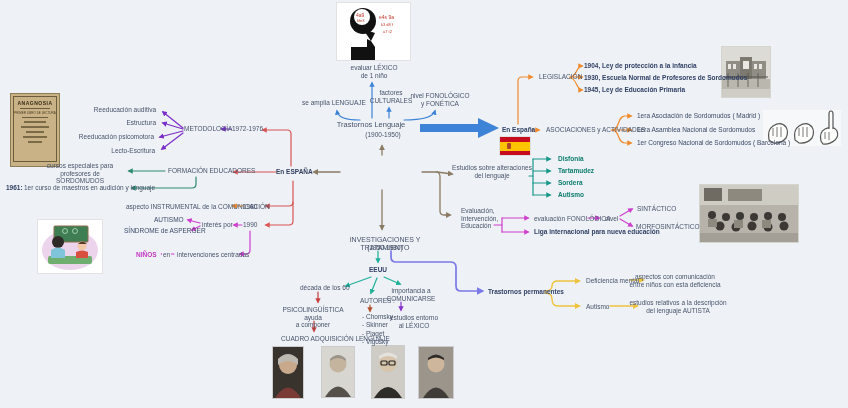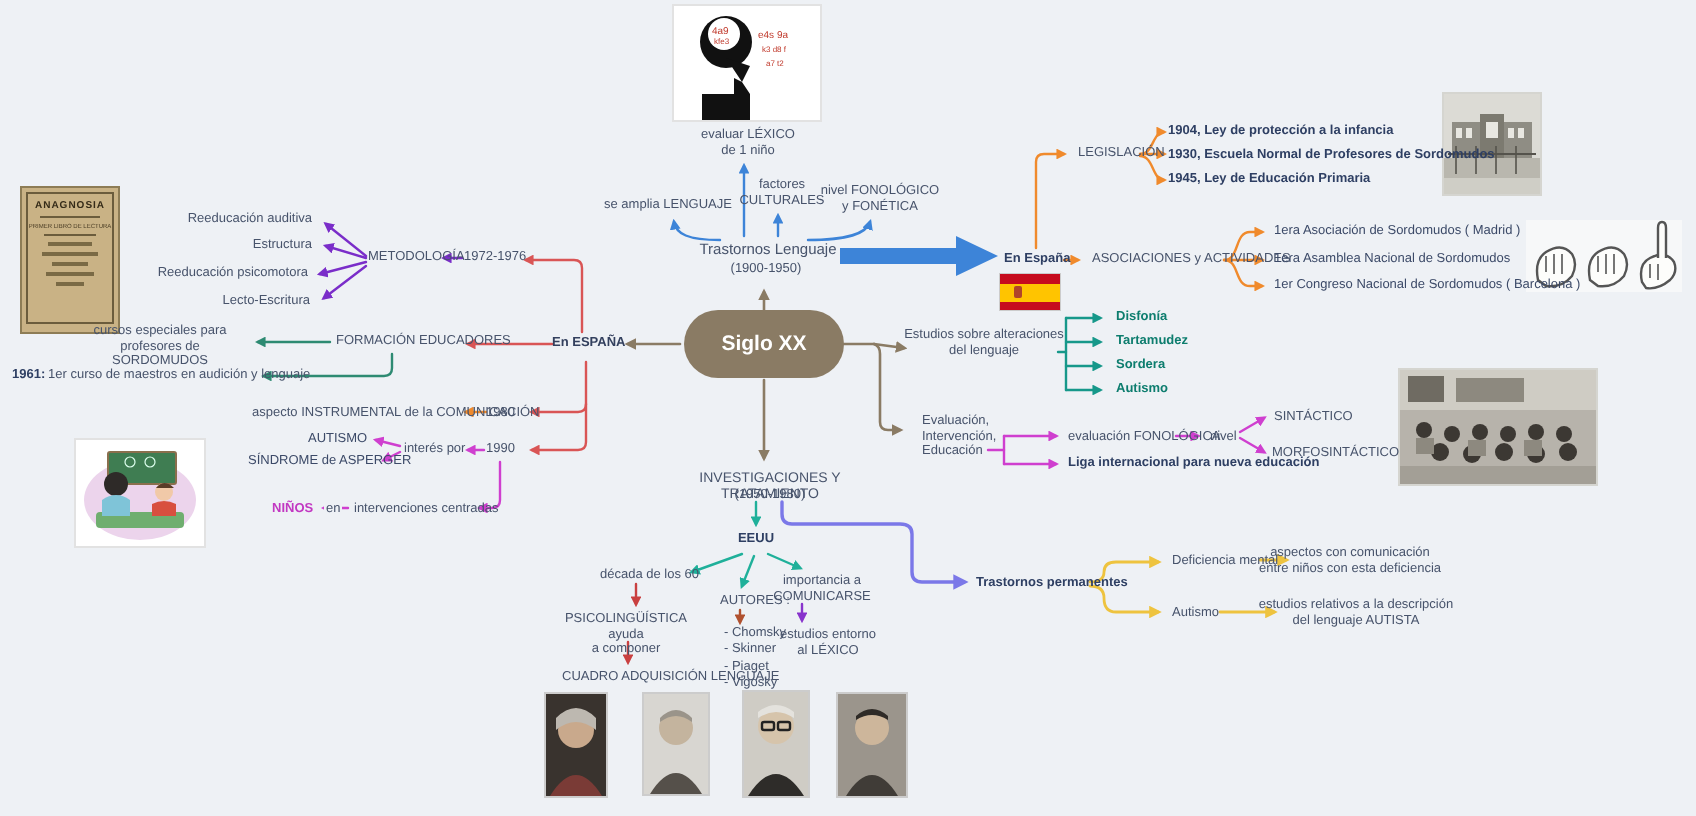--- a/index.html
+++ b/index.html
@@ -313,23 +313,22 @@
   </div>
   <div class="img" style="left:419px;top:347px;width:34px;height:51px;box-shadow:0 0 0 1px #ccc;">
     <svg class="photo" viewBox="0 0 34 51">
         <rect width="34" height="51" fill="#9b958c"></rect>
         <circle cx="17" cy="17" r="8.5" fill="#cdb69b"></circle>
         <path d="M9,11 Q17,4 25,11 L25,13 Q17,8 9,13 Z" fill="#2f2b27"></path>
         <path d="M4,51 Q17,30 30,51 Z" fill="#403c37"></path>
       </svg>
   </div>
 
-  <div id="siglo">Siglo XX</div>
-
-  <div class="lbl c" style="left:324px;top:121px;width:120px;font-size:7.5px;">Trastornos Lenguaje</div>
+
+  <div class="lbl c" style="left:311px;top:121px;width:120px;font-size:7.5px;">Trastornos Lenguaje</div>
   <div class="lbl c" style="left:323px;top:131px;width:120px;">(1900-1950)</div>
   <div class="lbl c" style="left:294px;top:99px;width:80px;">se amplia LENGUAJE</div>
   <div class="lbl c" style="left:334px;top:64px;width:80px;">evaluar LÉXICO
 de 1 niño</div>
   <div class="lbl c" style="left:361px;top:89px;width:60px;">factores
 CULTURALES</div>
   <div class="lbl c" style="left:400px;top:92px;width:80px;">nivel FONOLÓGICO
 y FONÉTICA</div>
 
   <div class="lbl b navy" style="left:502px;top:126px;">En España</div>

